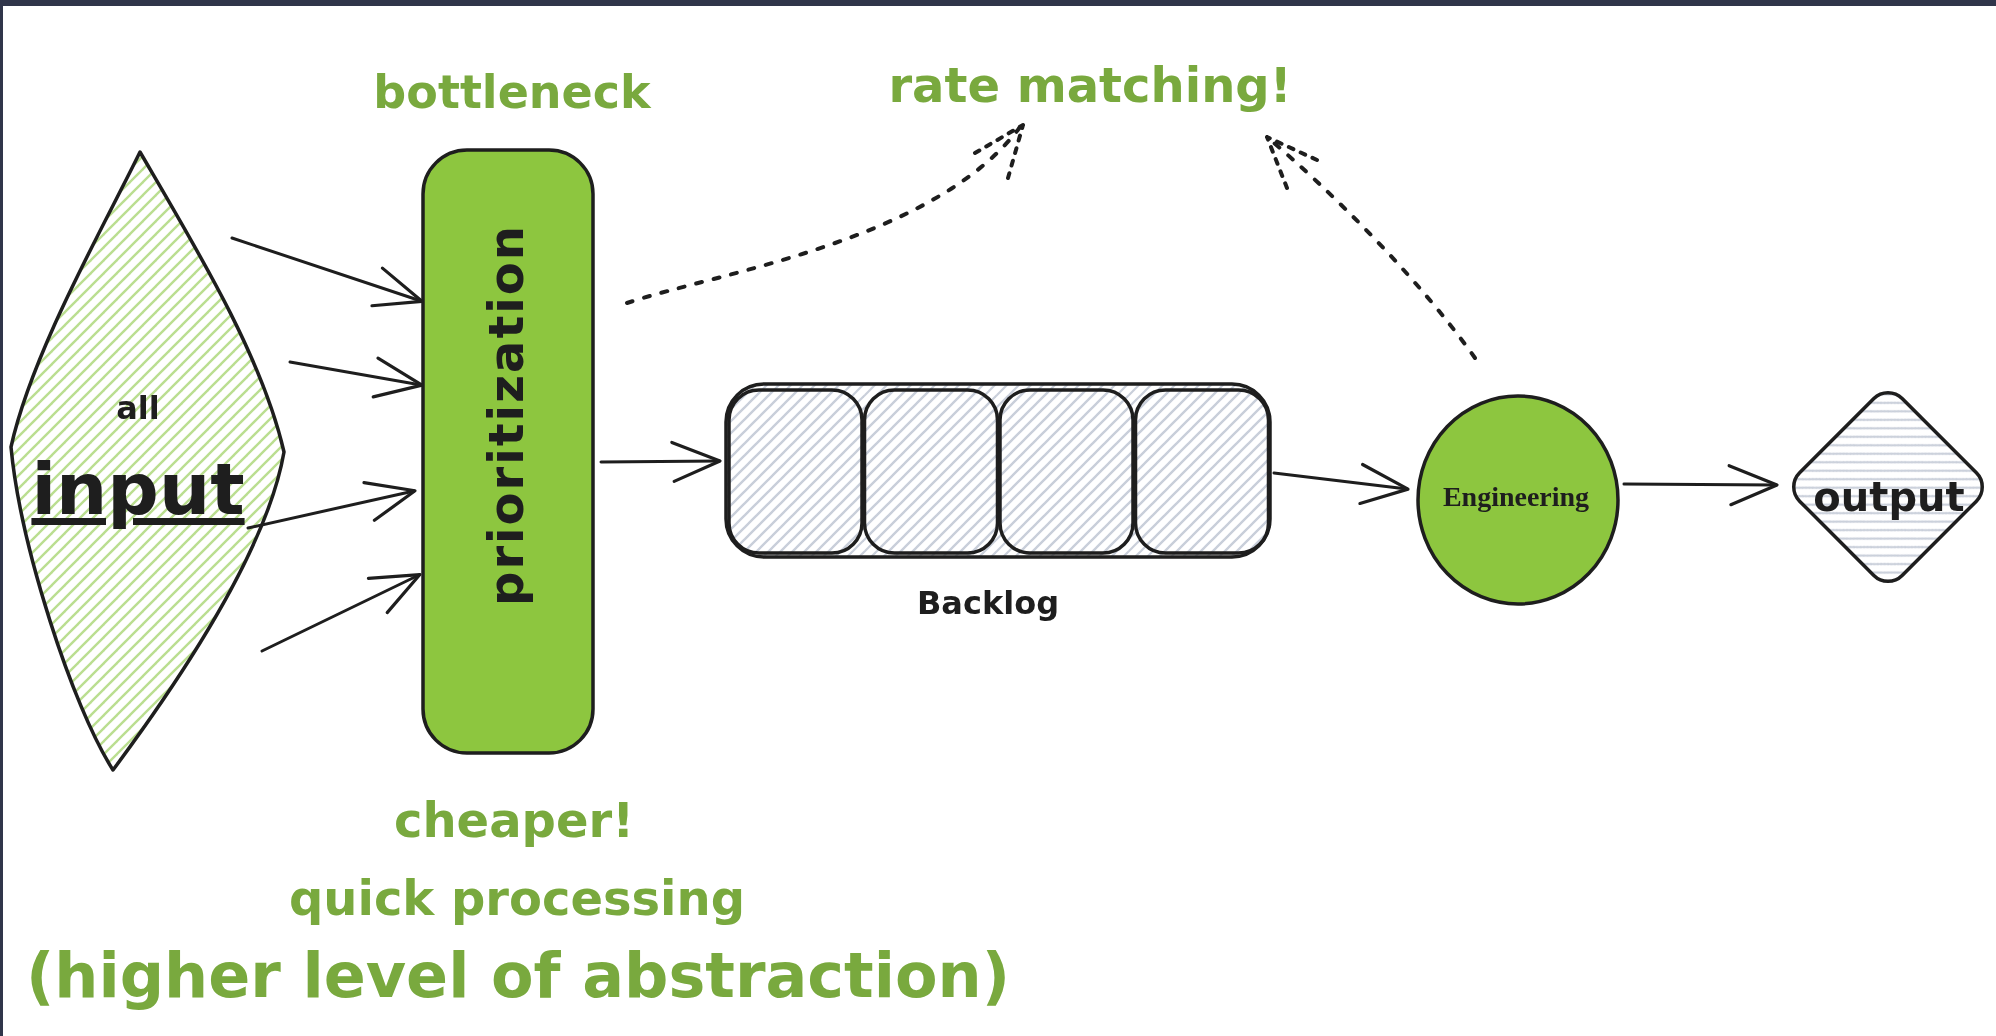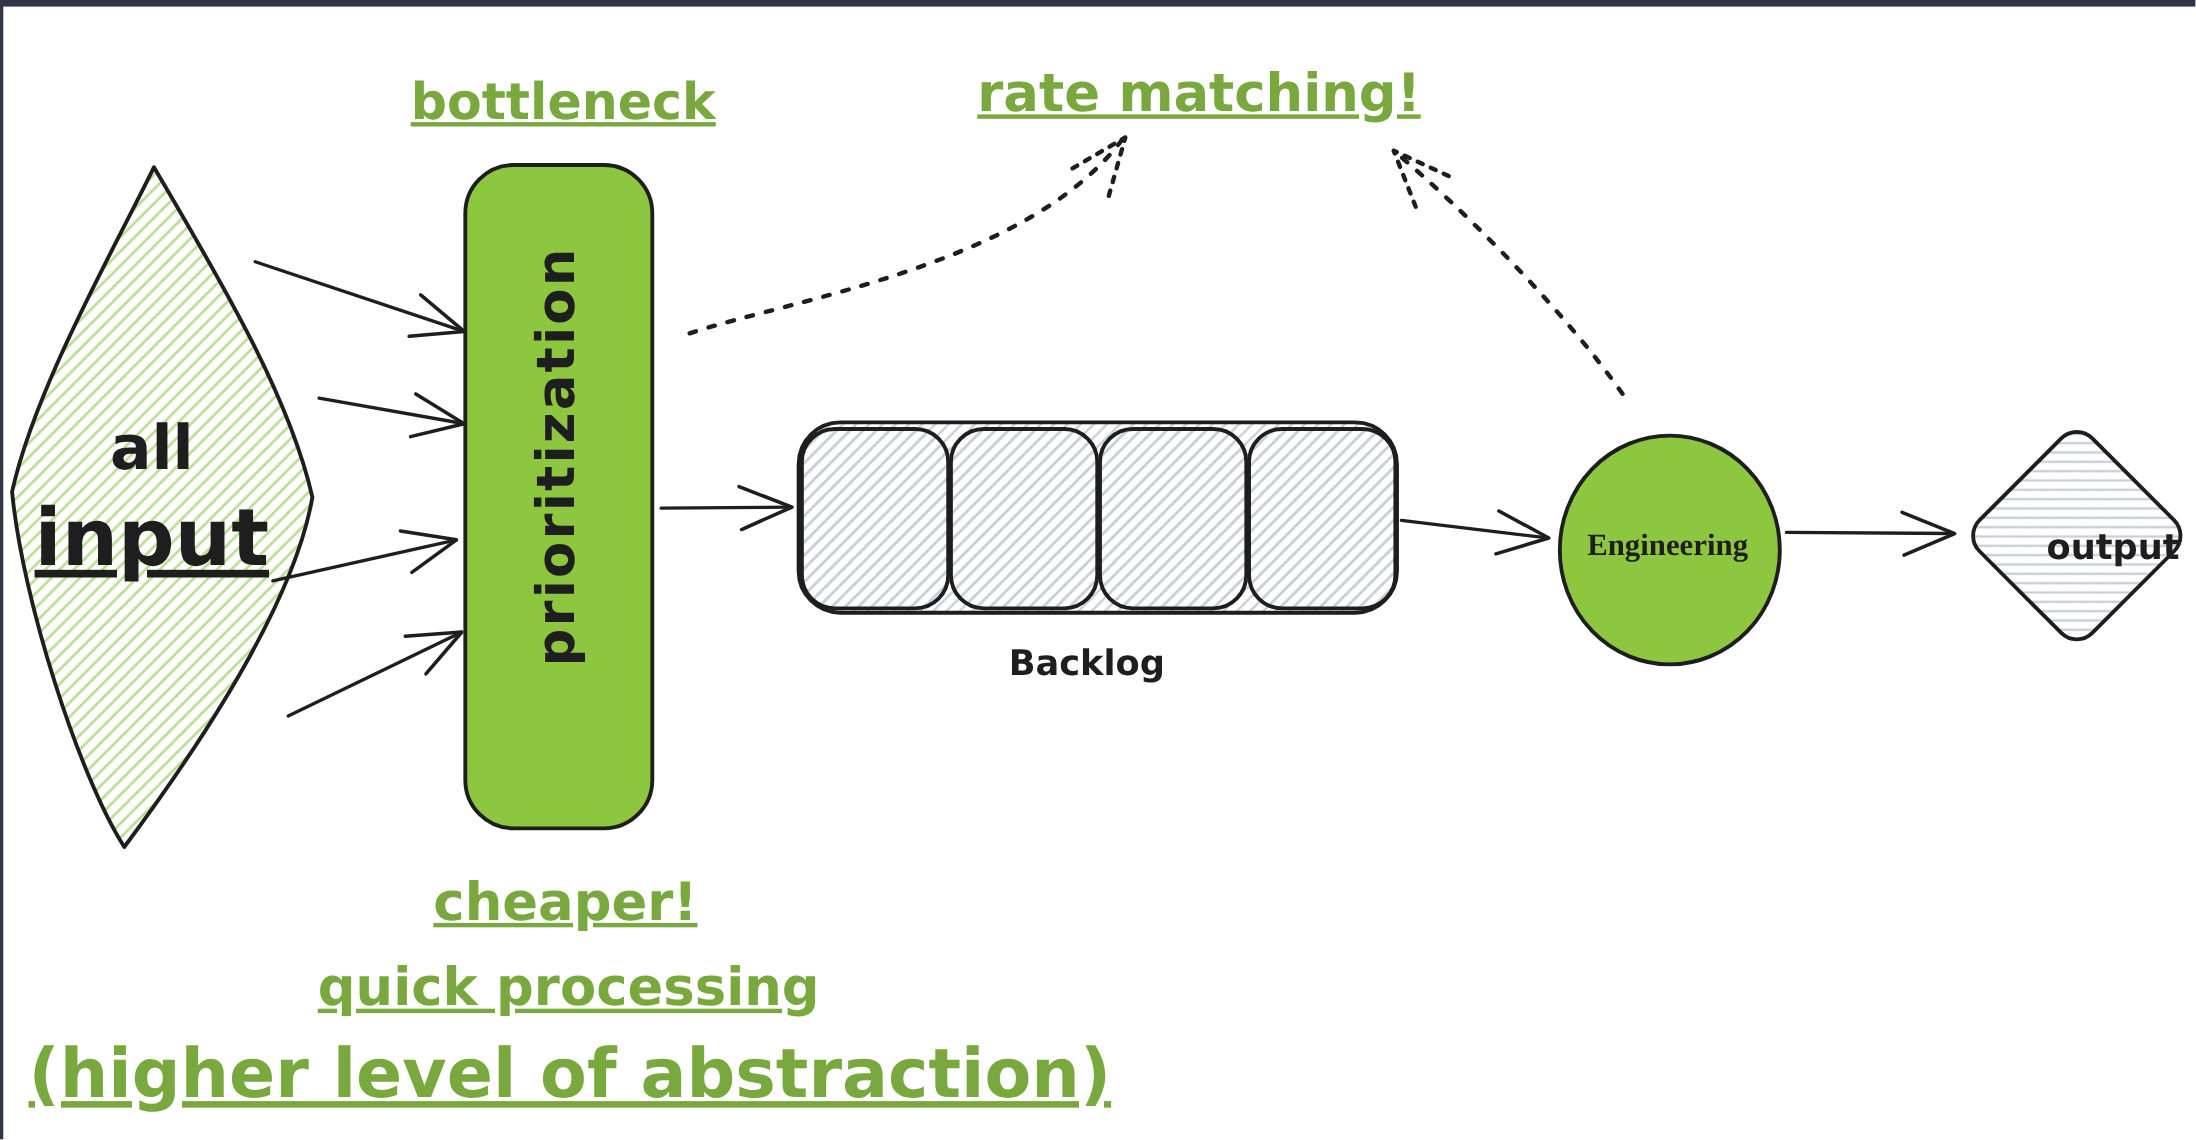--- a/index.html
+++ b/index.html
@@ -17,29 +17,29 @@
   .green-fill{fill:var(--node-green);}
   .hatch-green-fill{fill:url(#hatchGreen);}
   .hatch-gray-fill{fill:url(#hatchGray);}
   .hatch-g-line{stroke:var(--hatch-green);stroke-width:2.4;}
   .hatch-x-line{stroke:var(--hatch-gray);stroke-width:2.2;}
   .arrow{stroke:var(--ink);stroke-width:3;fill:none;stroke-linecap:round;}
   .vhead-path{stroke:var(--ink);stroke-width:3.2;fill:none;stroke-linecap:round;stroke-linejoin:round;}
   .dots{stroke:var(--ink);stroke-width:4;fill:none;stroke-linecap:round;stroke-dasharray:6 12;}
   .dots-barb{stroke:var(--ink);stroke-width:4;fill:none;stroke-linecap:round;stroke-dasharray:5 8;}
   .label{position:absolute;transform:translate(-50%,-50%);white-space:nowrap;font-weight:bold;color:var(--ink);line-height:1;}
-  .label.green{color:var(--green-text);text-decoration:underline;}
+  .label.green{color:var(--green-text);}
   .lbl-bottleneck{left:512px;top:92px;font-size:46px;}
   .lbl-rate{left:1090px;top:85px;font-size:48px;text-align:right;}
-  .lbl-all{left:138px;top:408px;font-size:56px;}
+  .lbl-all{left:138px;top:408px;font-size:32px;}
   .lbl-input{left:138px;top:489px;font-size:72px;text-decoration:underline;}
   .lbl-prior{left:506px;top:415px;font-size:48px;letter-spacing:2px;transform:translate(-50%,-50%) rotate(-90deg);}
   .lbl-backlog{left:988px;top:603px;font-size:32px;}
   .lbl-eng{left:1516px;top:497px;font-size:28px;font-family:Liberation Serif, serif;}
-  .lbl-output{left:1889px;top:497px;font-size:32px;margin-left:32px;}
+  .lbl-output{left:1889px;top:497px;font-size:40px;}
   .lbl-cheaper{left:514px;top:820px;font-size:48px;}
   .lbl-quick{left:517px;top:898px;font-size:48px;}
   .lbl-higher{left:518px;top:976px;font-size:62px;}
 </style>
 </head>
 <body>
 
 <div class="canvas">
 
   <svg class="flow" viewBox="0 0 1996 1036">

